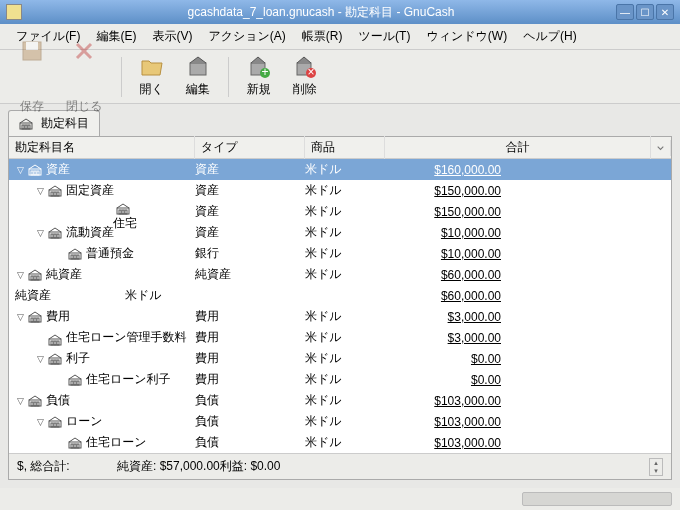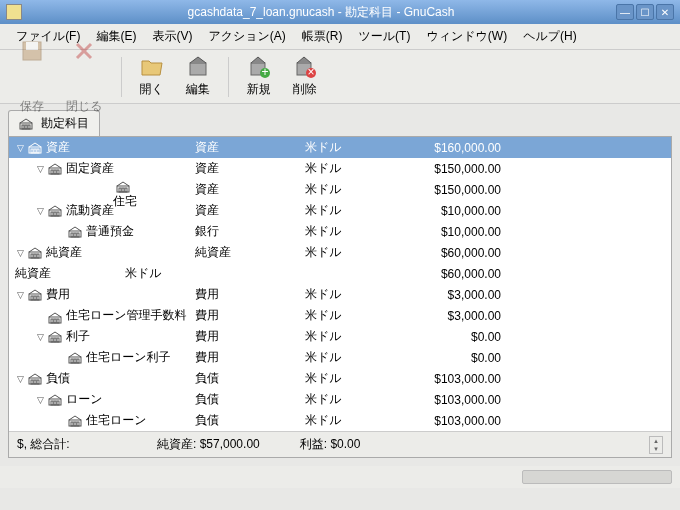--- a/index.html
+++ b/index.html
@@ -28,22 +28,22 @@
 .th-dd { width: 20px; display:flex; align-items:center; justify-content:center; }
 .tree-body { background: white; }
 .tree-row { display: flex; align-items: center; height: 21px; padding-left: 6px; }
 .tree-row.selected { background: #7ba6d6; color: white; }
 .tri { width: 11px; height: 11px; display: inline-flex; align-items: center; justify-content: center; margin-right: 2px; font-size: 9px; color: #555; cursor: pointer; }
 .acct-icon { display: inline-block; width: 14px; height: 12px; margin-right: 4px; position: relative; }
 .acct-icon svg { width: 14px; height: 12px; }
 .cell-name { width: 180px; display: flex; align-items: center; }
 .cell-type { width: 110px; }
 .cell-comm { width: 80px; }
-.cell-total { flex: 1; text-align: right; padding-right: 170px; }
-.summary { display: flex; align-items: center; background: #ecece9; border-top: 1px solid #ccc; height: 26px; padding: 0 8px; gap: 40px; }
+.cell-total { flex: 1; text-align: right; padding-right: 170px; text-decoration: underline; }
+.summary { display: flex; align-items: center; background: #ecece9; border-top: 1px solid #ccc; height: 26px; padding: 0 8px; }
 .summary-label { width: 100px; }
 .summary-val { }
 .summary-dd { margin-left: auto; width: 14px; height: 18px; border: 1px solid #bbb; display: flex; flex-direction: column; align-items: center; justify-content: center; font-size: 7px; color: #666; cursor: pointer; }
 .statusbar { height: 22px; background: #ecece9; display: flex; align-items: center; justify-content: flex-end; padding: 0 8px; }
 .status-box { width: 150px; height: 14px; background: #d6d6d3; border: 1px solid #bbb; border-radius: 2px; }
 </style>
 </head>
 <body>
 
 <div class="titlebar">
@@ -124,20 +124,31 @@
           <path d="M1 5 L7 1 L13 5" fill="none" stroke="#555"></path>
           <rect x="3" y="7" width="2" height="4" fill="none" stroke="#555"></rect>
           <rect x="6" y="7" width="2" height="4" fill="none" stroke="#555"></rect>
           <rect x="9" y="7" width="2" height="4" fill="none" stroke="#555"></rect>
         </svg></span>
     <span>勘定科目</span>
   </div>
 </div>
 
 <div class="content">
+  <div class="tree-header">
+    <div class="th th-name">勘定科目名</div>
+    <div class="th th-type">タイプ</div>
+    <div class="th th-commodity">商品</div>
+    <div class="th th-total">合計</div>
+    <div class="th th-dd">
+        <svg width="10" height="10" viewBox="0 0 10 10">
+          <path d="M1 3 L5 7 L9 3" fill="none" stroke="#777" stroke-width="1.5"></path>
+        </svg>
+      </div>
+  </div>
   <div class="tree-body" id="tree-body">
       <div class="tree-row selected">
         <div class="cell-name" style="padding-left: 0px;">
           <span class="tri" style="color: rgb(255, 255, 255);">▽</span>
           <span class="acct-icon"><svg viewBox="0 0 14 12">
               <rect x="1" y="5" width="12" height="6" fill="none" stroke="#fff"></rect>
               <path d="M1 5 L7 1 L13 5" fill="none" stroke="#fff"></path>
               <rect x="3" y="7" width="2" height="4" fill="none" stroke="#fff"></rect>
               <rect x="6" y="7" width="2" height="4" fill="none" stroke="#fff"></rect>
               <rect x="9" y="7" width="2" height="4" fill="none" stroke="#fff"></rect>

